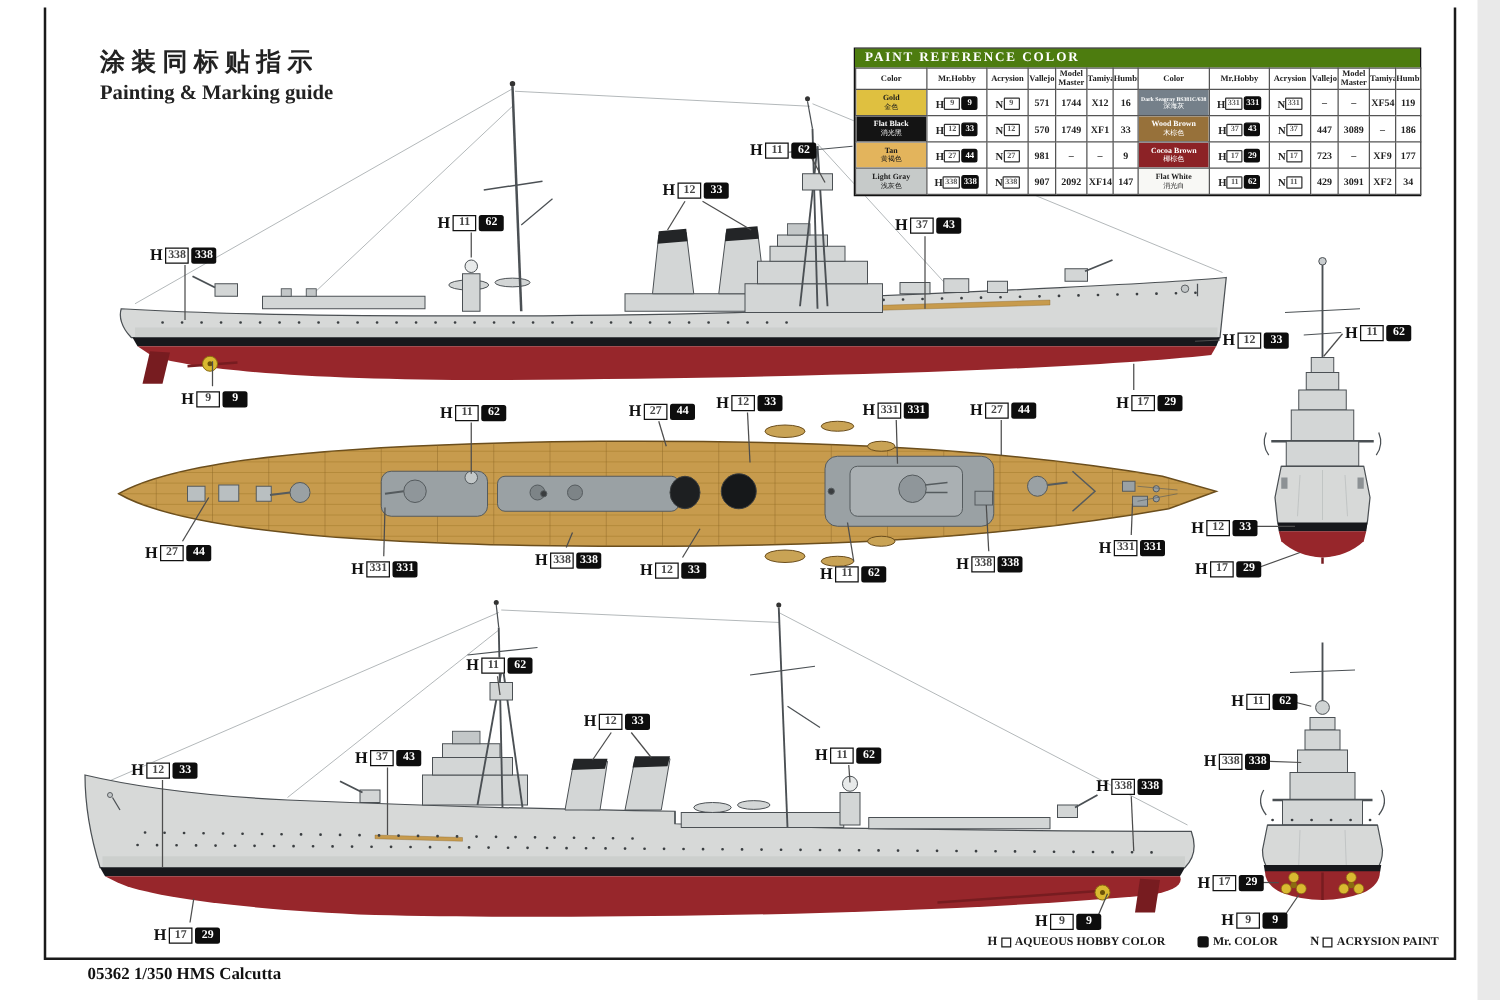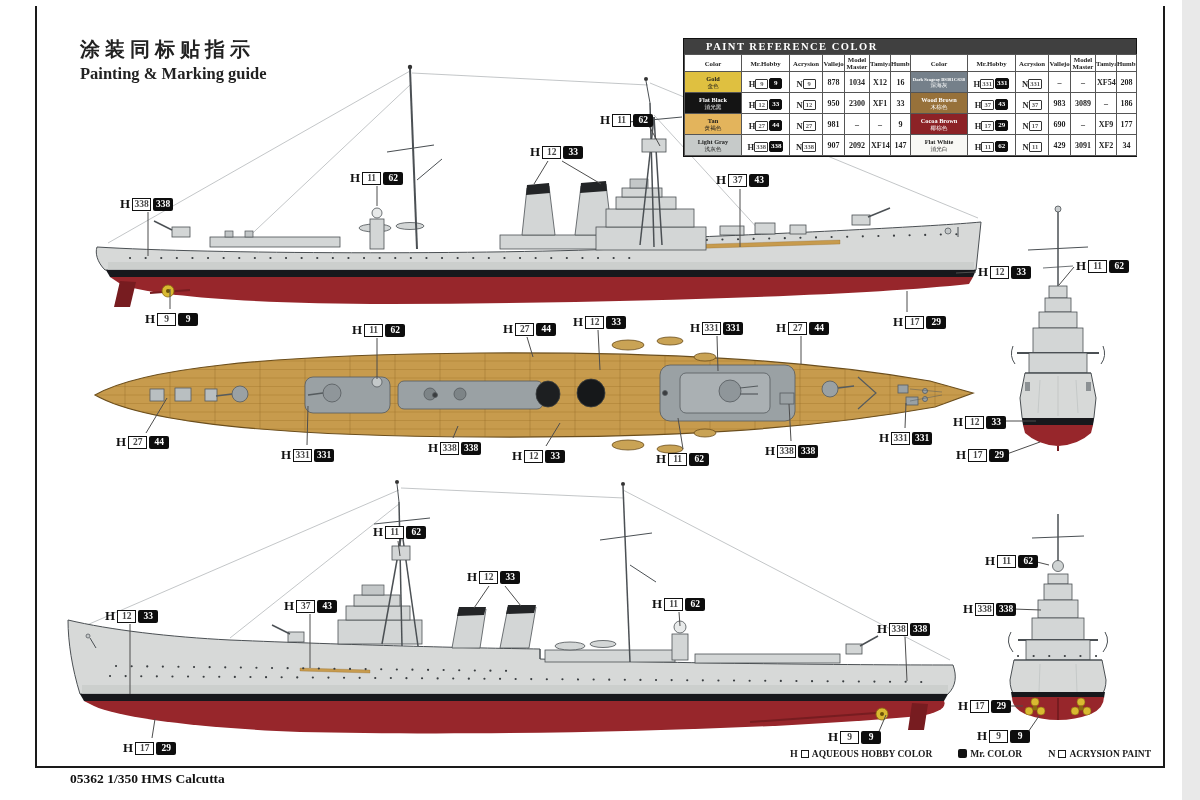--- a/index.html
+++ b/index.html
@@ -9,21 +9,21 @@
   .frame-left,.frame-right{position:absolute;top:6px;width:2px;height:762px;background:#1a1a1a;z-index:4}
   .frame-left{left:35px}.frame-right{left:1163px}
   .footer-rule{position:absolute;left:36px;top:766px;width:1128px;height:2px;background:#1a1a1a;z-index:4}
   .kit-number{position:absolute;left:70px;top:771px;font-size:13.5px;font-weight:700;color:#111;z-index:4}
   
   .title-block{position:absolute;left:80px;top:36px;z-index:4}
   .title-cn{font-size:20px;font-weight:700;letter-spacing:5px;color:#222}
   .title-en{font-size:16.5px;font-weight:700;color:#222;margin-top:1px}
   
   .paint-table{position:absolute;left:683px;top:38px;width:452px;z-index:4;border:1.5px solid #111;background:#fff}
-  .pt-title{background:#404040;color:#fff;font-weight:700;font-size:10.5px;letter-spacing:1.5px;padding:2px 22px}
+  .pt-title{background:#4d7c0f;color:#fff;font-weight:700;font-size:10.5px;letter-spacing:1.5px;padding:2px 8px}
   .paint-table table{border-collapse:collapse;width:100%;table-layout:fixed}
   .paint-table th,.paint-table td{border:1px solid #555;overflow:hidden}
   .paint-table th{font-size:6.8px;padding:1px 0;line-height:1.05;color:#222;font-weight:700}
   .num-cell{font-size:8px;font-weight:700;text-align:center;height:17px;color:#222}
   .code-cell{text-align:center;white-space:nowrap;height:17px}
   .pfx{font-size:8.5px;font-weight:700;color:#222}
   .mini{display:inline-block;border:1px solid #333;font-size:6.5px;font-weight:700;min-width:9px;
         padding:0 1px;line-height:8px;text-align:center;background:#fff;color:#555;border-radius:1px;vertical-align:middle}
   .mini-black{background:#0d0d0d;color:#fff;border-color:#0d0d0d;margin-left:1px;font-size:7px;line-height:9px;border-radius:2px}
   .swatch-cell{padding:0;height:17px}
@@ -113,59 +113,59 @@
       <tbody id="pt-body">
           <tr>
             <td class="swatch-cell">
               <div class="swatch" style="background: rgb(223, 192, 64); color: rgb(26, 26, 26);">
                 <div class="sw-name">Gold</div>
                 <div class="sw-cn">金色</div>
               </div>
             </td>
             <td class="code-cell"><span class="pfx">H</span><span class="mini">9</span><span class="mini mini-black">9</span></td>
             <td class="code-cell"><span class="pfx">N</span><span class="mini">9</span></td>
-            <td class="num-cell">878</td>
-            <td class="num-cell">1034</td>
+            <td class="num-cell">571</td>
+            <td class="num-cell">1744</td>
             <td class="num-cell">X12</td>
             <td class="num-cell">16</td>
             <td class="swatch-cell">
               <div class="swatch" style="background: rgb(117, 128, 138); color: rgb(255, 255, 255);">
                 <div class="sw-name sw-tiny">Dark Seagray BS381C/638</div>
                 <div class="sw-cn">深海灰</div>
               </div>
             </td>
             <td class="code-cell"><span class="pfx">H</span><span class="mini">331</span><span class="mini mini-black">331</span></td>
             <td class="code-cell"><span class="pfx">N</span><span class="mini">331</span></td>
             <td class="num-cell">–</td>
             <td class="num-cell">–</td>
             <td class="num-cell">XF54</td>
-            <td class="num-cell">208</td>
+            <td class="num-cell">119</td>
           </tr>
           <tr>
             <td class="swatch-cell">
               <div class="swatch" style="background: rgb(20, 20, 20); color: rgb(255, 255, 255);">
                 <div class="sw-name">Flat Black</div>
                 <div class="sw-cn">消光黑</div>
               </div>
             </td>
             <td class="code-cell"><span class="pfx">H</span><span class="mini">12</span><span class="mini mini-black">33</span></td>
             <td class="code-cell"><span class="pfx">N</span><span class="mini">12</span></td>
-            <td class="num-cell">950</td>
-            <td class="num-cell">2300</td>
+            <td class="num-cell">570</td>
+            <td class="num-cell">1749</td>
             <td class="num-cell">XF1</td>
             <td class="num-cell">33</td>
             <td class="swatch-cell">
               <div class="swatch" style="background: rgb(151, 113, 58); color: rgb(255, 255, 255);">
                 <div class="sw-name">Wood Brown</div>
                 <div class="sw-cn">木棕色</div>
               </div>
             </td>
             <td class="code-cell"><span class="pfx">H</span><span class="mini">37</span><span class="mini mini-black">43</span></td>
             <td class="code-cell"><span class="pfx">N</span><span class="mini">37</span></td>
-            <td class="num-cell">983</td>
+            <td class="num-cell">447</td>
             <td class="num-cell">3089</td>
             <td class="num-cell">–</td>
             <td class="num-cell">186</td>
           </tr>
           <tr>
             <td class="swatch-cell">
               <div class="swatch" style="background: rgb(227, 180, 92); color: rgb(26, 26, 26);">
                 <div class="sw-name">Tan</div>
                 <div class="sw-cn">黄褐色</div>
               </div>
@@ -177,21 +177,21 @@
             <td class="num-cell">–</td>
             <td class="num-cell">9</td>
             <td class="swatch-cell">
               <div class="swatch" style="background: rgb(140, 34, 38); color: rgb(255, 255, 255);">
                 <div class="sw-name">Cocoa Brown</div>
                 <div class="sw-cn">椰棕色</div>
               </div>
             </td>
             <td class="code-cell"><span class="pfx">H</span><span class="mini">17</span><span class="mini mini-black">29</span></td>
             <td class="code-cell"><span class="pfx">N</span><span class="mini">17</span></td>
-            <td class="num-cell">690</td>
+            <td class="num-cell">723</td>
             <td class="num-cell">–</td>
             <td class="num-cell">XF9</td>
             <td class="num-cell">177</td>
           </tr>
           <tr>
             <td class="swatch-cell">
               <div class="swatch" style="background: rgb(198, 202, 201); color: rgb(26, 26, 26);">
                 <div class="sw-name">Light Gray</div>
                 <div class="sw-cn">浅灰色</div>
               </div>

